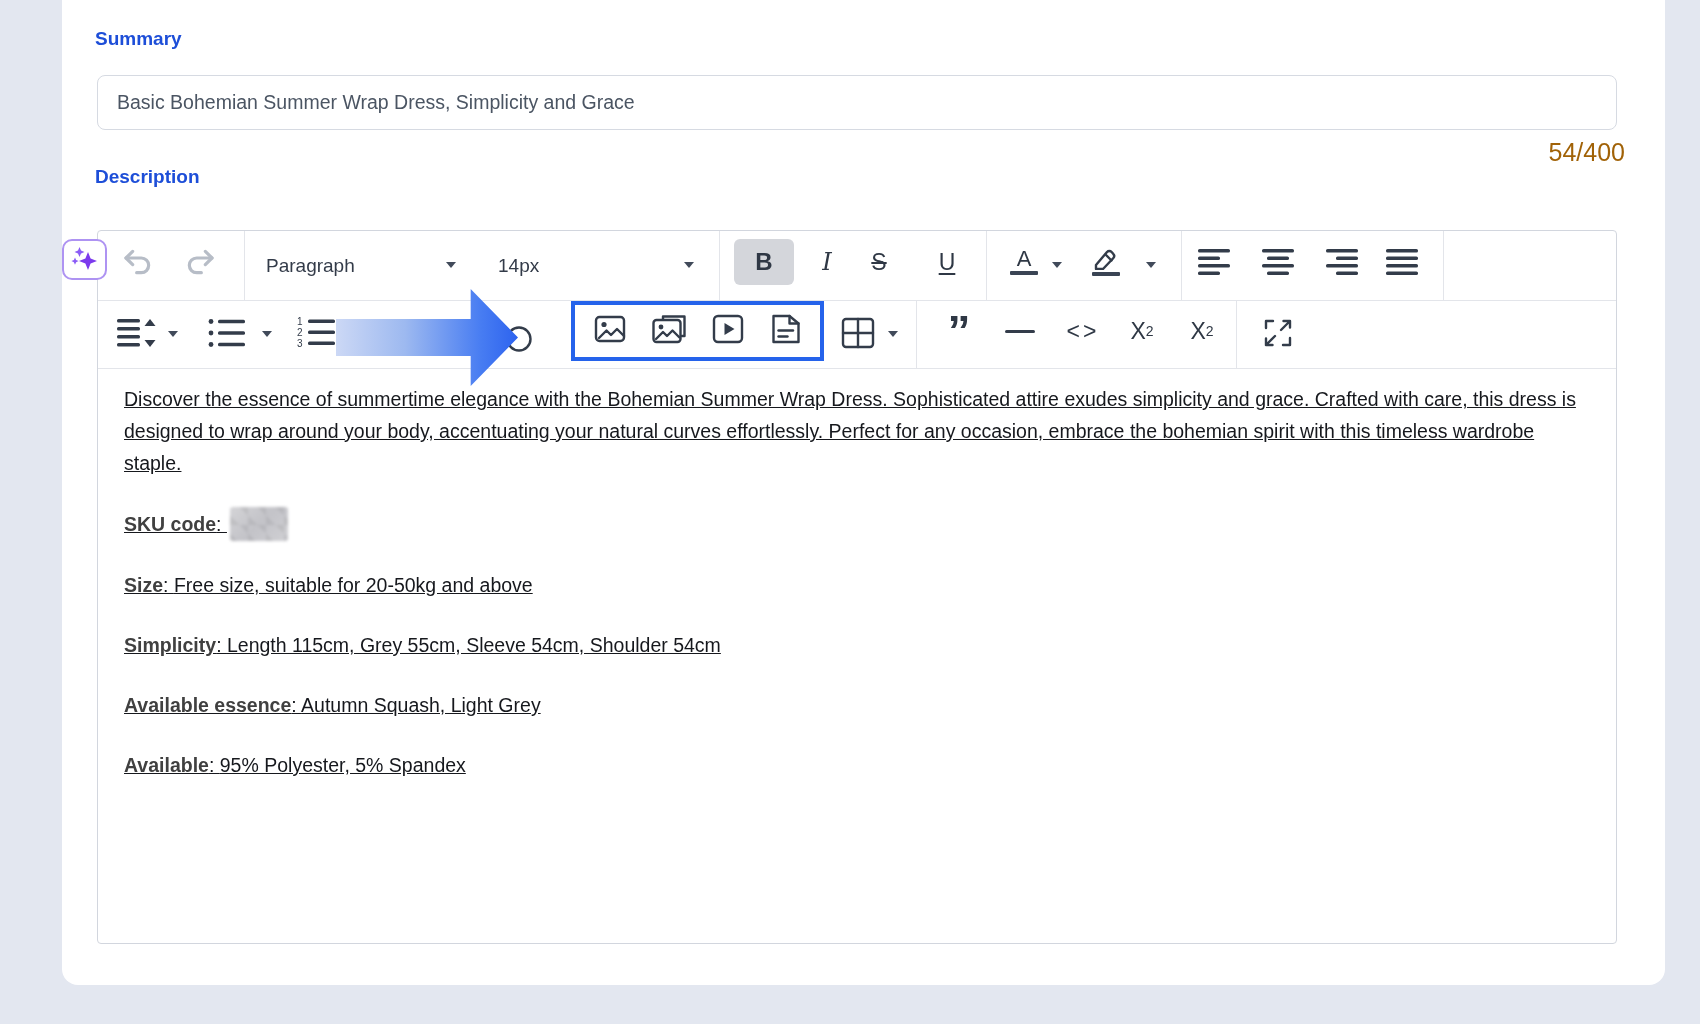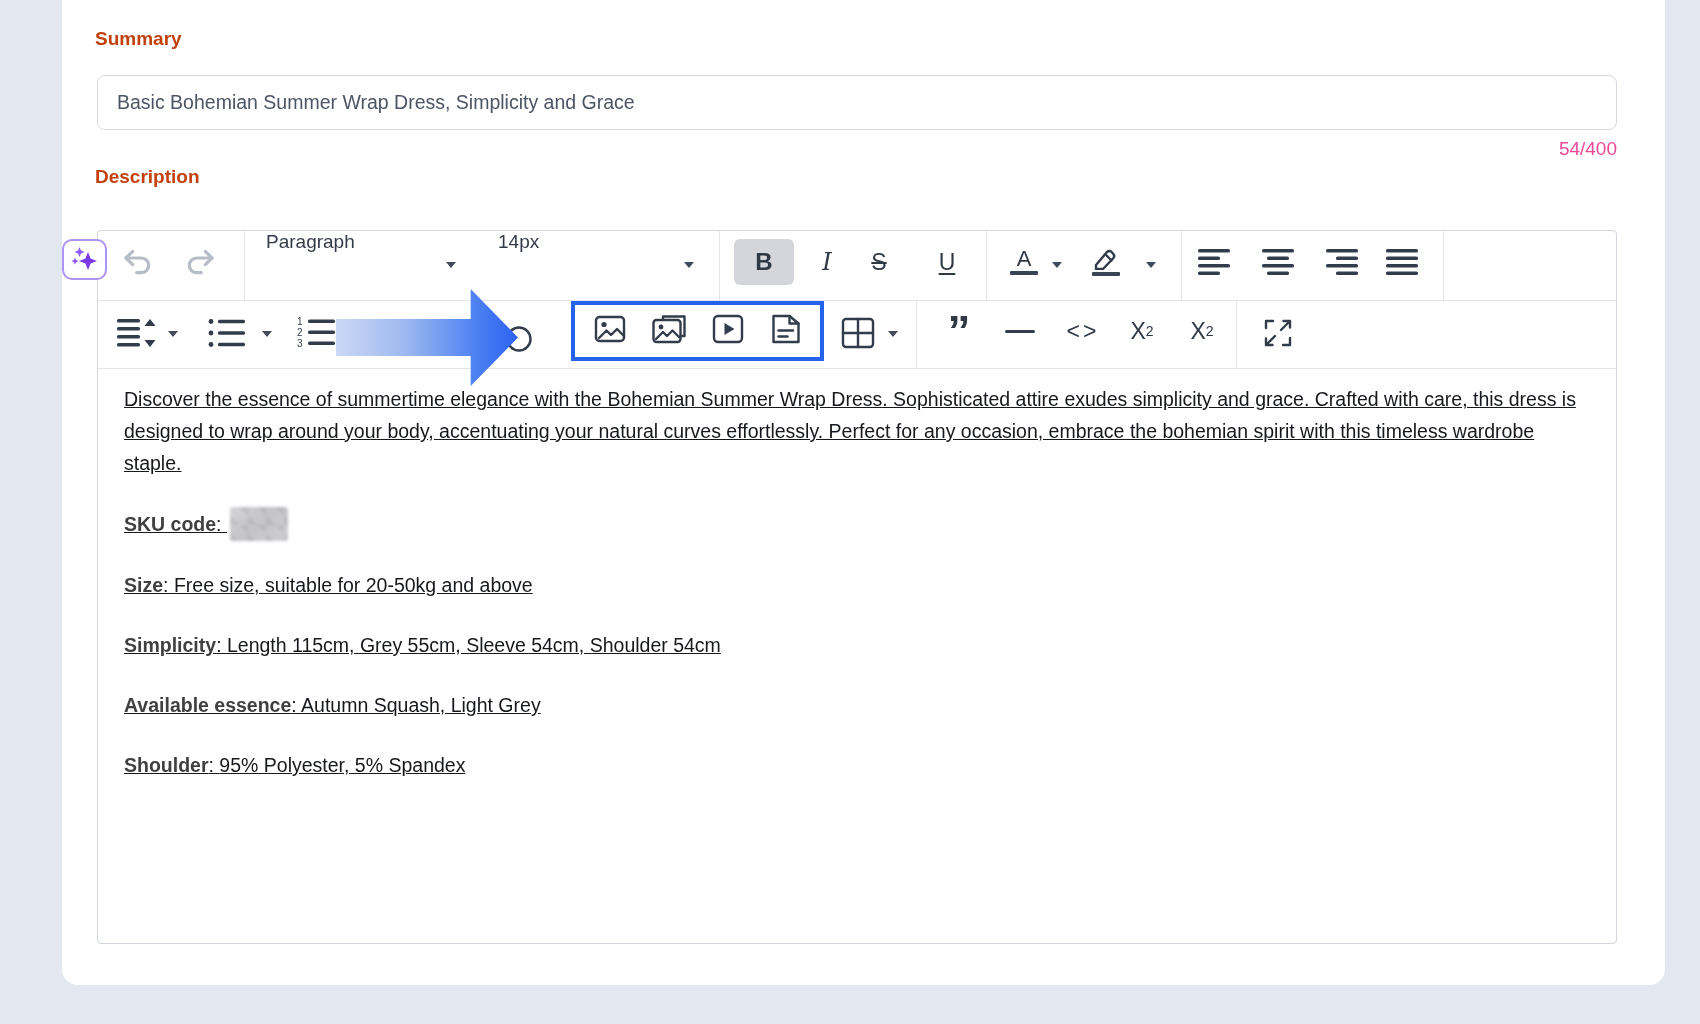--- a/index.html
+++ b/index.html
@@ -7,47 +7,47 @@
     width:1700px;height:1024px;position:relative;overflow:hidden;
     background:#e3e7f0;
     font-family:"Liberation Sans",sans-serif;
     color:#1a1f27;
   }
   .card{
     position:absolute;left:62px;top:0;width:1603px;height:985px;
     background:#ffffff;border-radius:0 0 16px 16px;
   }
   .field-label{
-    position:absolute;left:33px;font-size:19px;font-weight:700;color:#c2410c;
+    position:absolute;left:33px;font-size:19px;font-weight:700;color:#1d4ed8;
   }
   .summary-input{
     position:absolute;left:35px;top:75px;width:1520px;height:55px;box-sizing:border-box;
     border:1.5px solid #d6dae2;border-radius:8px;background:#fff;
     font-family:"Liberation Sans",sans-serif;font-size:19.5px;color:#4b5563;
     padding:0 19px;outline:none;
   }
   .char-counter{
-    position:absolute;top:138px;right:48px;font-size:19px;color:#ec4899;
+    position:absolute;top:138px;right:40px;font-size:25px;color:#a16207;
   }
   .editor{
     position:absolute;left:35px;top:230px;width:1520px;height:714px;box-sizing:border-box;
     border:1.5px solid #d2d6de;border-radius:4px;background:#fff;
   }
   .tb-row1{position:absolute;left:0;top:0;width:100%;height:69px;border-bottom:1px solid #e3e5ea;}
   .tb-row2{position:absolute;left:0;top:69px;width:100%;height:68px;border-bottom:1px solid #e3e5ea;}
   .vsep{position:absolute;top:0;bottom:0;width:1px;background:#e3e5ea;}
   .tbtn{
     position:absolute;top:8px;height:46px;display:flex;align-items:center;justify-content:center;
     border-radius:6px;color:#2f3845;cursor:pointer;
   }
   .tbtn svg{display:block;}
   .icon-stroke{stroke:#333c4a;fill:none;stroke-width:2.4;stroke-linecap:round;stroke-linejoin:round;}
   .icon-fill{fill:#333c4a;}
   .disabled-stroke{stroke:#b7bdc7;fill:none;stroke-width:2.4;stroke-linecap:round;stroke-linejoin:round;}
-  .dd-label{position:absolute;top:0;height:69px;display:flex;align-items:flex-start;font-size:19px;color:#333b49;}
+  .dd-label{position:absolute;top:0;height:69px;display:flex;align-items:center;font-size:19px;color:#333b49;}
   .chev{
     position:absolute;width:0;height:0;
     border-left:5.5px solid transparent;border-right:5.5px solid transparent;
     border-top:6.5px solid #414a5a;
   }
   .letter-b{font-size:24px;font-weight:700;background:#d4d6db;}
   .letter-i{font-size:24px;font-style:italic;font-family:"DejaVu Serif",serif;}
   .letter-s{font-size:23px;text-decoration:line-through;}
   .letter-u{font-size:23px;text-decoration:underline;text-underline-offset:3px;}
   .color-btn{flex-direction:column;gap:2px;}
@@ -314,21 +314,21 @@
       <p class="feature">
         <b>Size</b><span>: </span><span>Free size, suitable for 20-50kg and above</span>
       </p>
       <p class="feature">
         <b>Simplicity</b><span>: </span><span>Length 115cm, Grey 55cm, Sleeve 54cm, Shoulder 54cm</span>
       </p>
       <p class="feature">
         <b>Available essence</b><span>: </span><span>Autumn Squash, Light Grey</span>
       </p>
       <p class="feature">
-        <b>Shoulder</b><span>: </span><span>95% Polyester, 5% Spandex</span>
+        <b>Available</b><span>: </span><span>95% Polyester, 5% Spandex</span>
       </p>
     </div>
   </div>
 </div>
 
 <div class="sparkle-btn">
   <svg width="30" height="28" viewBox="0 0 30 28">
     <path fill="#7c3aed" d="M18 6 L20.6 12.4 L27 15 L20.6 17.6 L18 24 L15.4 17.6 L9 15 L15.4 12.4 Z"></path>
     <path fill="#8b5cf6" d="M9.5 1 L11 4.5 L14.5 6 L11 7.5 L9.5 11 L8 7.5 L4.5 6 L8 4.5 Z"></path>
     <path fill="#8b5cf6" d="M5 11.5 L6.1 14 L8.6 15.1 L6.1 16.2 L5 18.7 L3.9 16.2 L1.4 15.1 L3.9 14 Z"></path>

